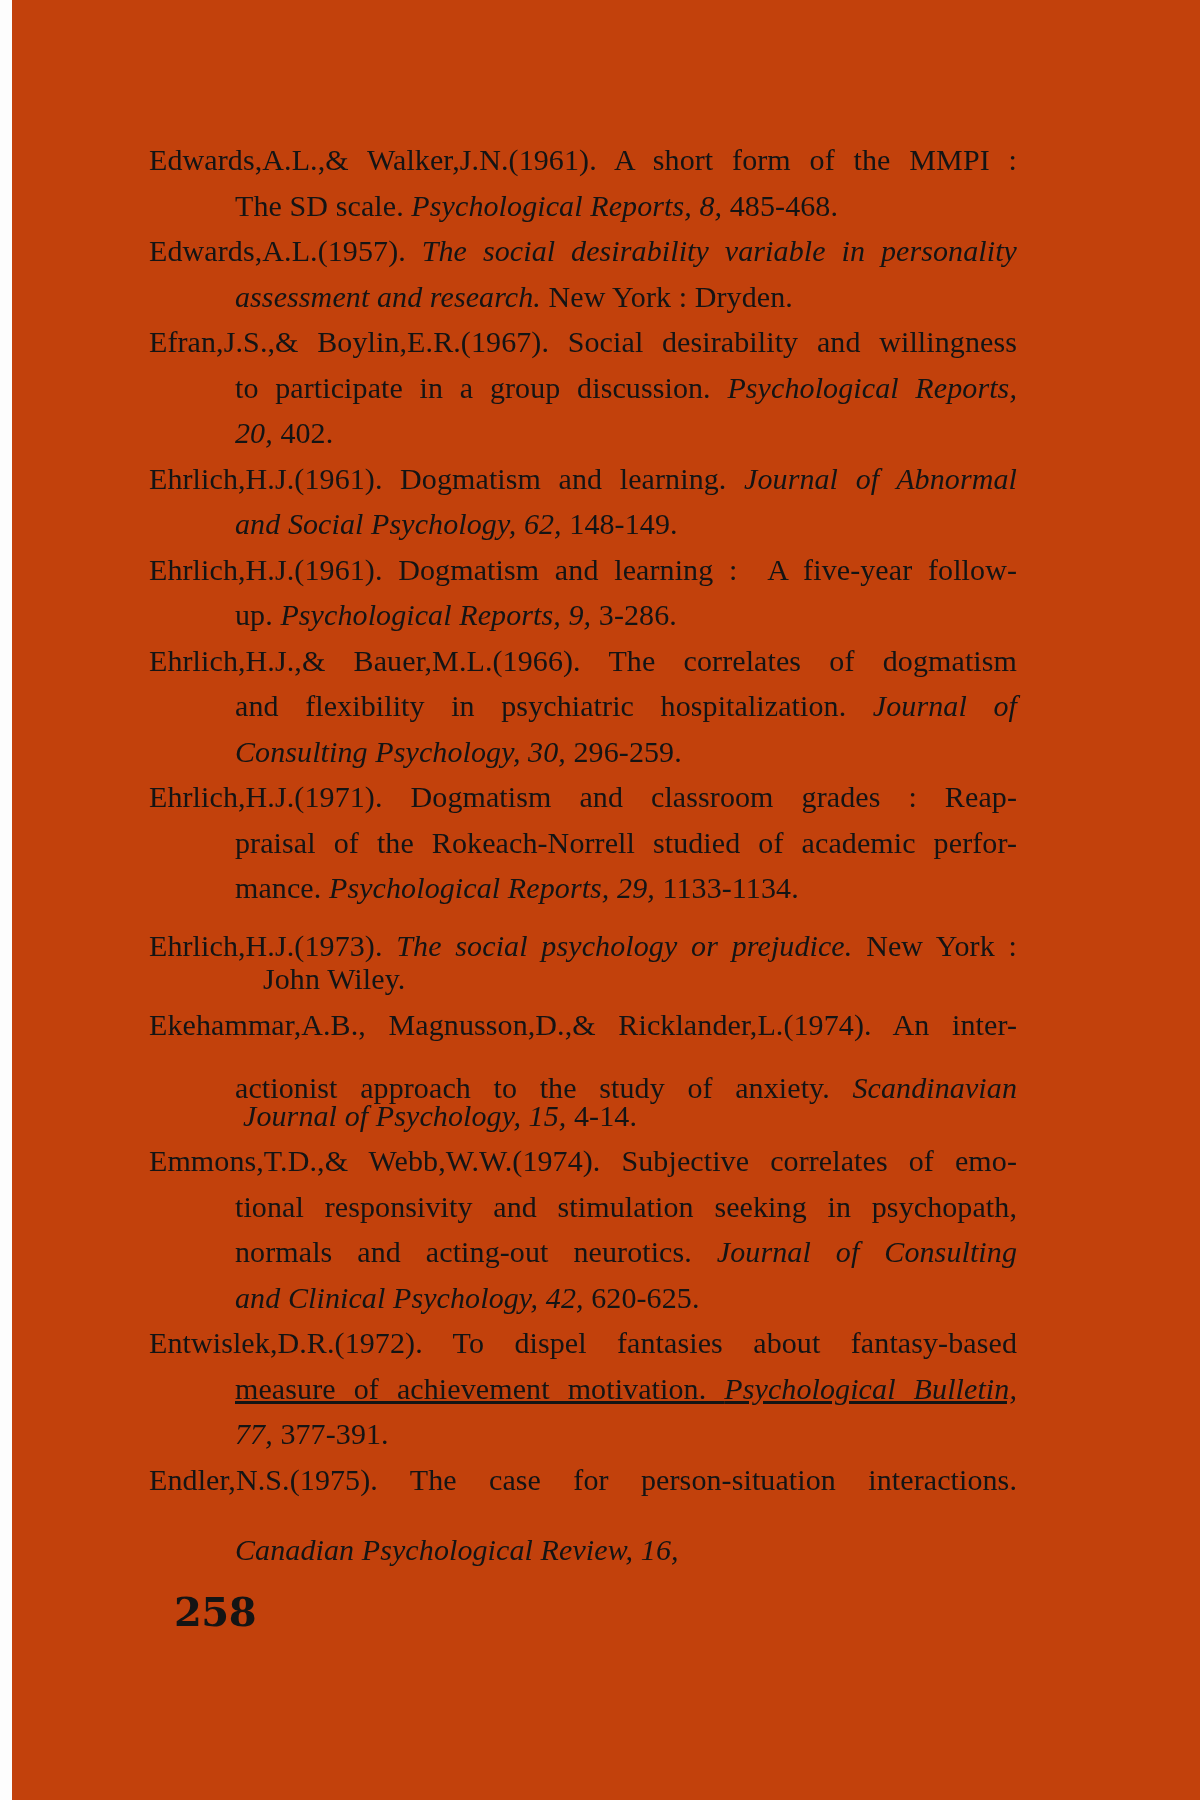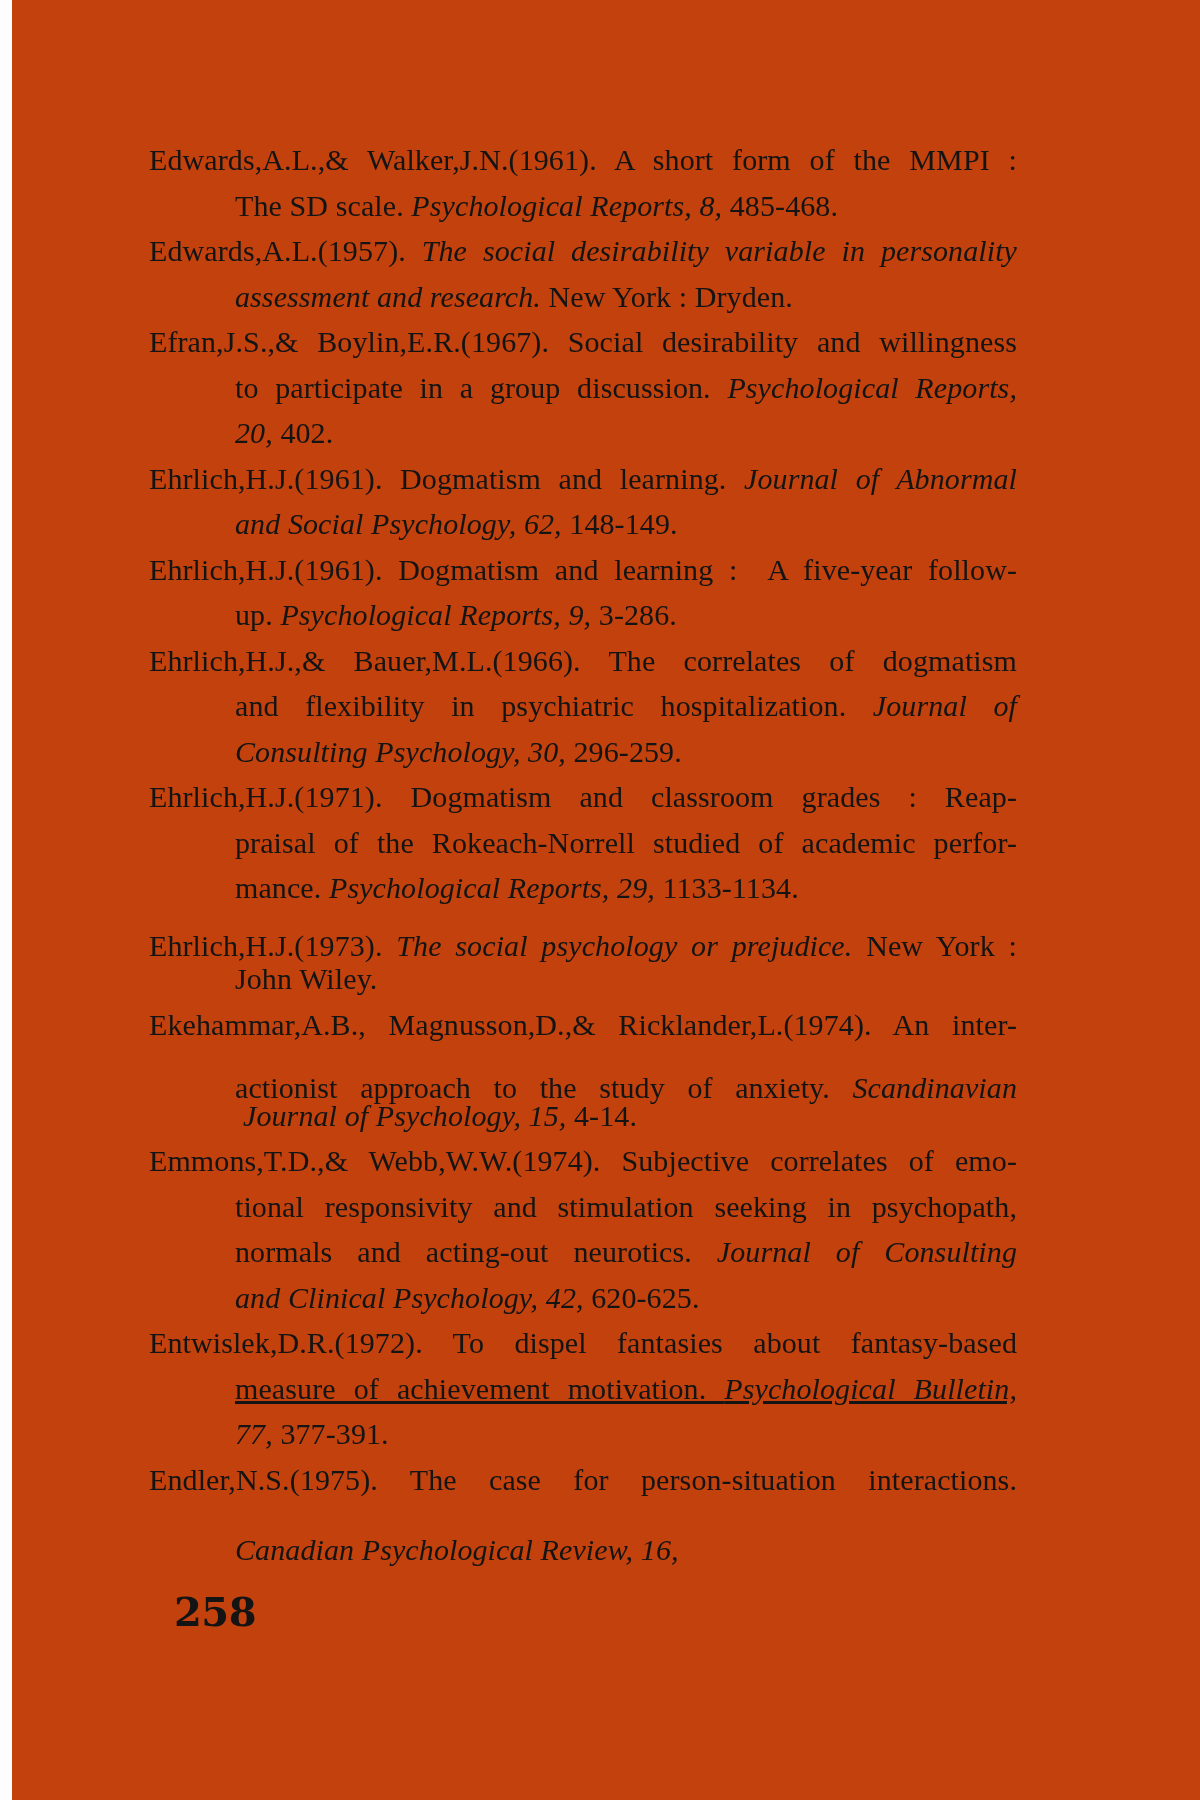--- a/index.html
+++ b/index.html
@@ -66,21 +66,21 @@
         <div class="line cont" style="top: 689px;"><span>and flexibility in psychiatric hospitalization. </span><span class="it">Journal of</span></div>
         <div class="line cont last" style="top: 734.5px;"><span class="it">Consulting Psychology, 30,</span><span> 296-259.</span></div>
       </div>
       <div>
         <div class="line first" style="top: 780px;"><span>Ehrlich,H.J.(1971). Dogmatism and classroom grades : Reap-</span></div>
         <div class="line cont" style="top: 825.5px;"><span>praisal of the Rokeach-Norrell studied of academic perfor-</span></div>
         <div class="line cont last" style="top: 871px;"><span>mance. </span><span class="it">Psychological Reports, 29,</span><span> 1133-1134.</span></div>
       </div>
       <div>
         <div class="line first" style="top: 916.5px; margin-top: 12px;"><span>Ehrlich,H.J.(1973). </span><span class="it">The social psychology or prejudice.</span><span> New York :</span></div>
-        <div class="line cont last" style="top: 962px;"><span>John Wiley.</span></div>
+        <div class="line cont last" style="top: 962px; margin-left: 28px;"><span>John Wiley.</span></div>
       </div>
       <div>
         <div class="line first" style="top: 1007.5px;"><span>Ekehammar,A.B., Magnusson,D.,&amp; Ricklander,L.(1974). An inter-</span></div>
         <div class="line cont" style="top: 1053px; margin-top: 18px;"><span>actionist approach to the study of anxiety. </span><span class="it">Scandinavian</span></div>
         <div class="line cont last" style="top: 1098.5px; margin-left: 8px;"><span class="it">Journal of Psychology, 15,</span><span> 4-14.</span></div>
       </div>
       <div>
         <div class="line first" style="top: 1144px;"><span>Emmons,T.D.,&amp; Webb,W.W.(1974). Subjective correlates of emo-</span></div>
         <div class="line cont" style="top: 1189.5px;"><span>tional responsivity and stimulation seeking in psychopath,</span></div>
         <div class="line cont" style="top: 1235px;"><span>normals and acting-out neurotics. </span><span class="it">Journal of Consulting</span></div>

